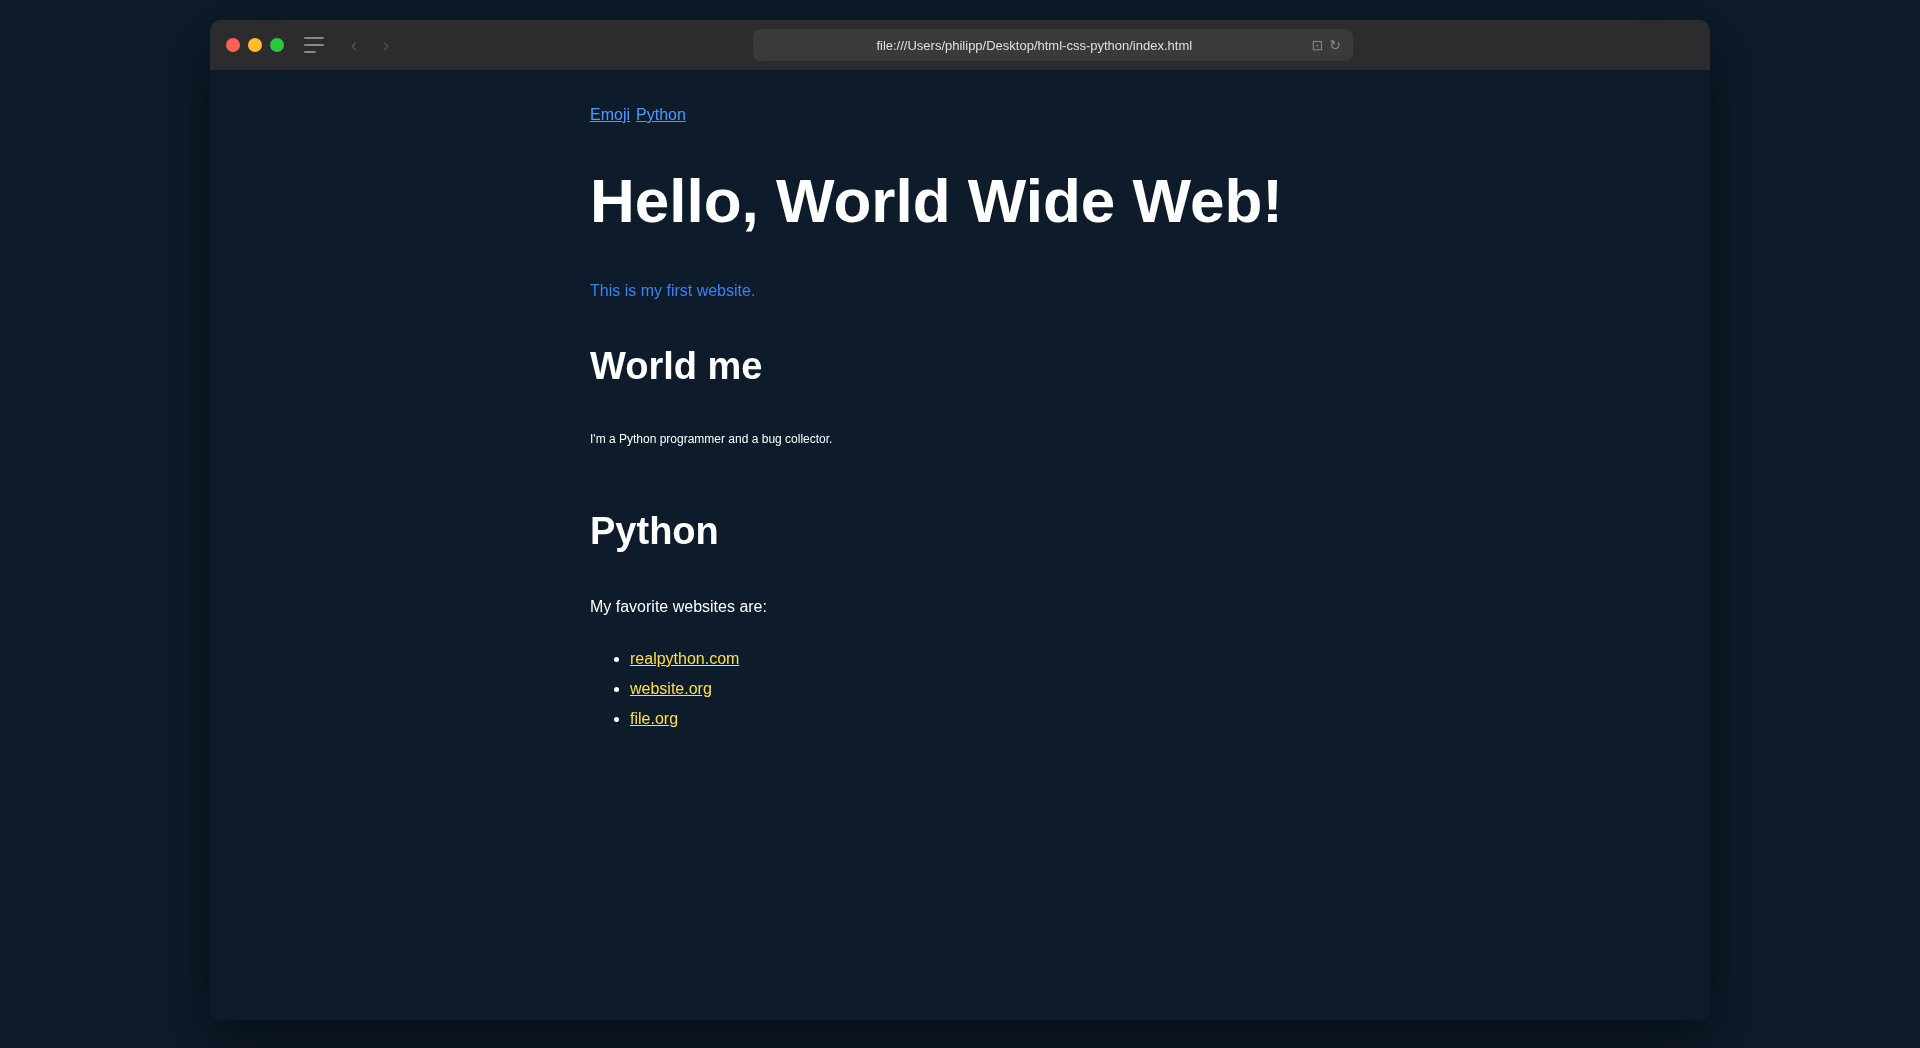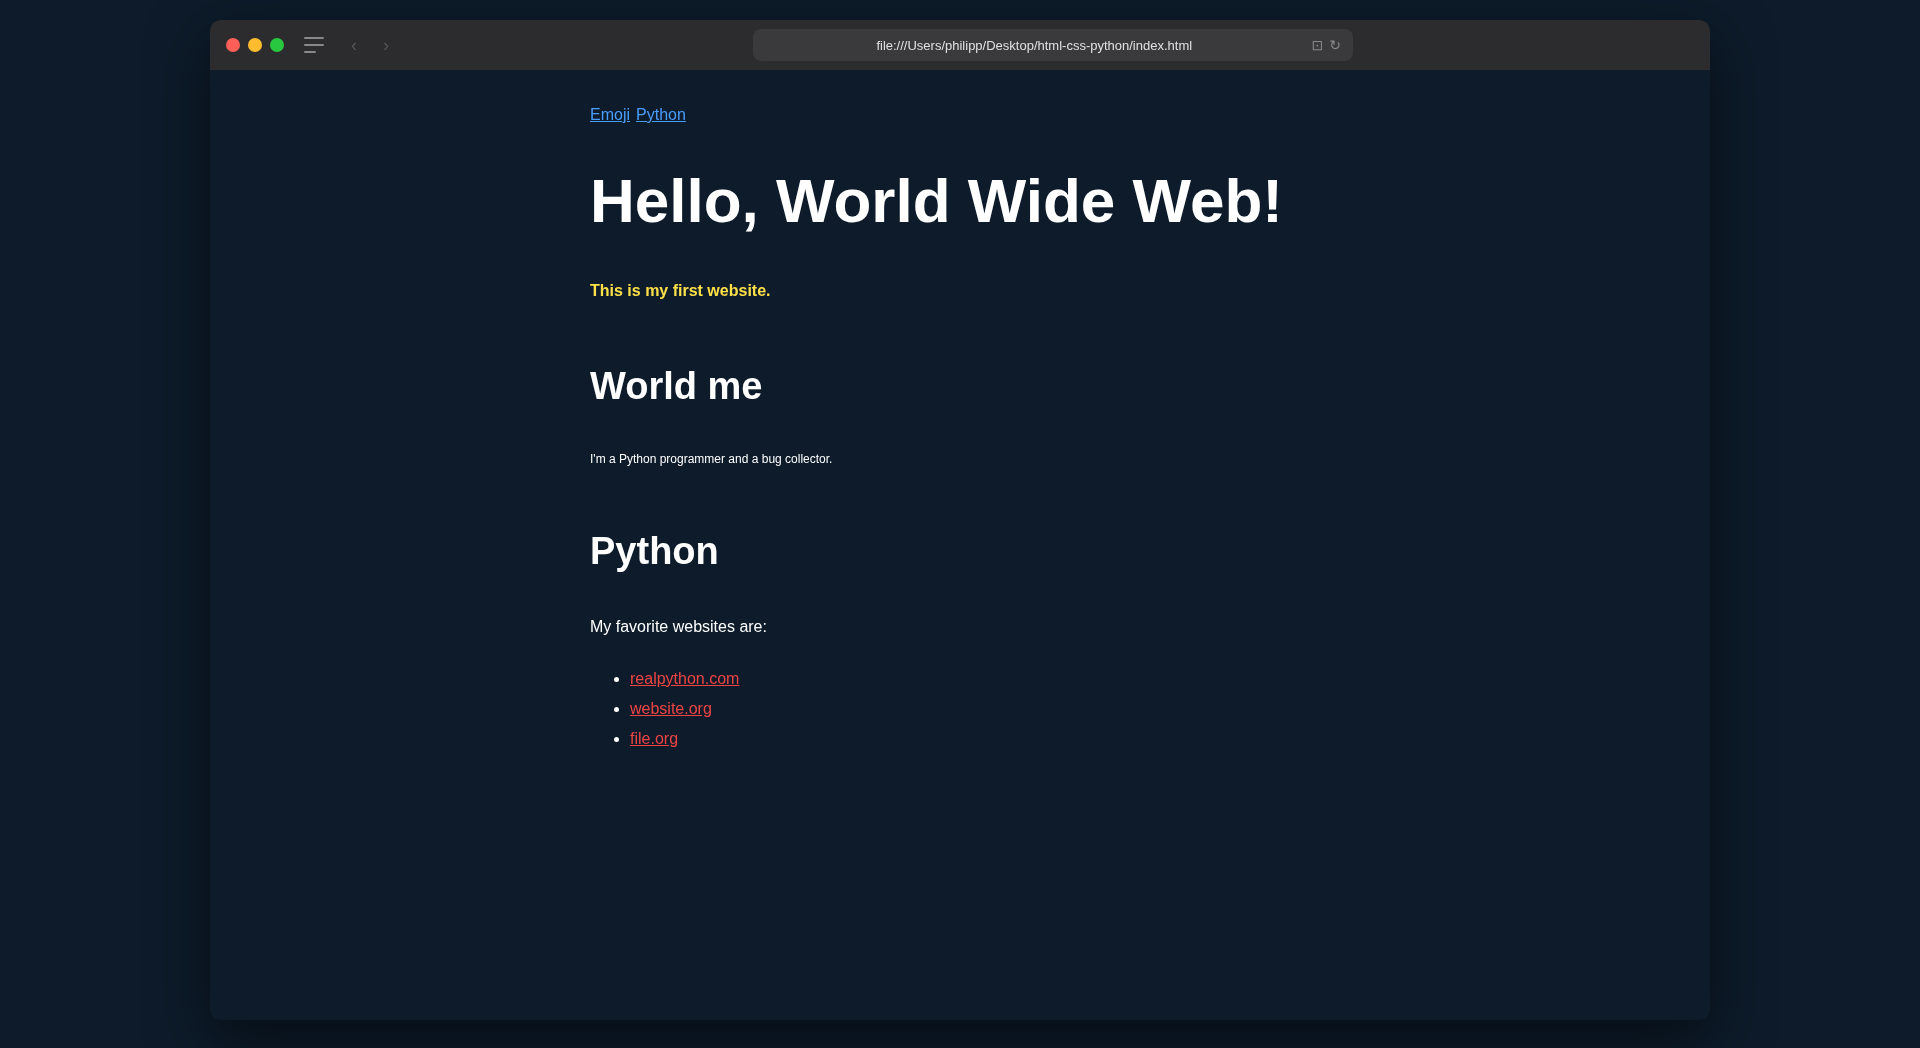--- a/index.html
+++ b/index.html
@@ -138,24 +138,23 @@
     h1 {
       font-size: 62px;
       font-weight: 800;
       color: #ffffff;
       margin-bottom: 40px;
       line-height: 1.2;
     }
 
     .intro-text {
       font-size: 16px;
-      color: #fde047;
-      margin-bottom: 60px;
+      color: #3b82f6;
+      margin-bottom: 40px;
       line-height: 1.6;
-      font-weight: bold;
     }
 
     h2 {
       font-size: 38px;
       font-weight: 800;
       color: #ffffff;
       margin-bottom: 40px;
       line-height: 1.2;
     }
 
@@ -181,21 +180,21 @@
       list-style: disc;
       padding-left: 40px;
     }
 
     .links-list li {
       margin-bottom: 12px;
       font-size: 16px;
     }
 
     .links-list a {
-      color: #ef4444;
+      color: #fde047;
       text-decoration: underline;
       cursor: pointer;
     }
 
     .browser-frame {
       background: #0d1b2a;
       border-radius: 10px;
       overflow: hidden;
       box-shadow: 0 20px 60px rgba(0,0,0,0.5);
       width: 1500px;

